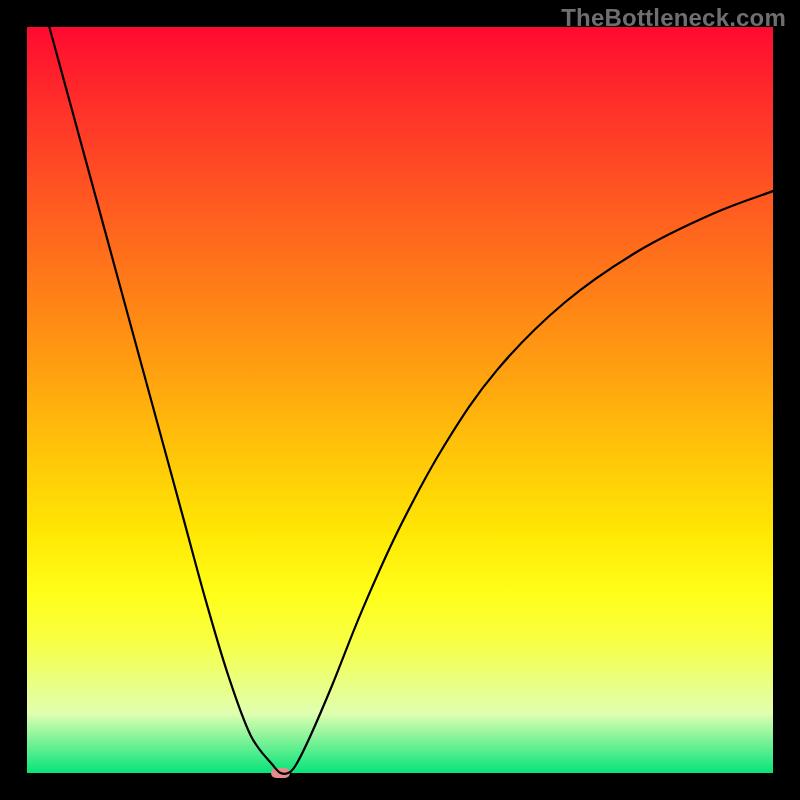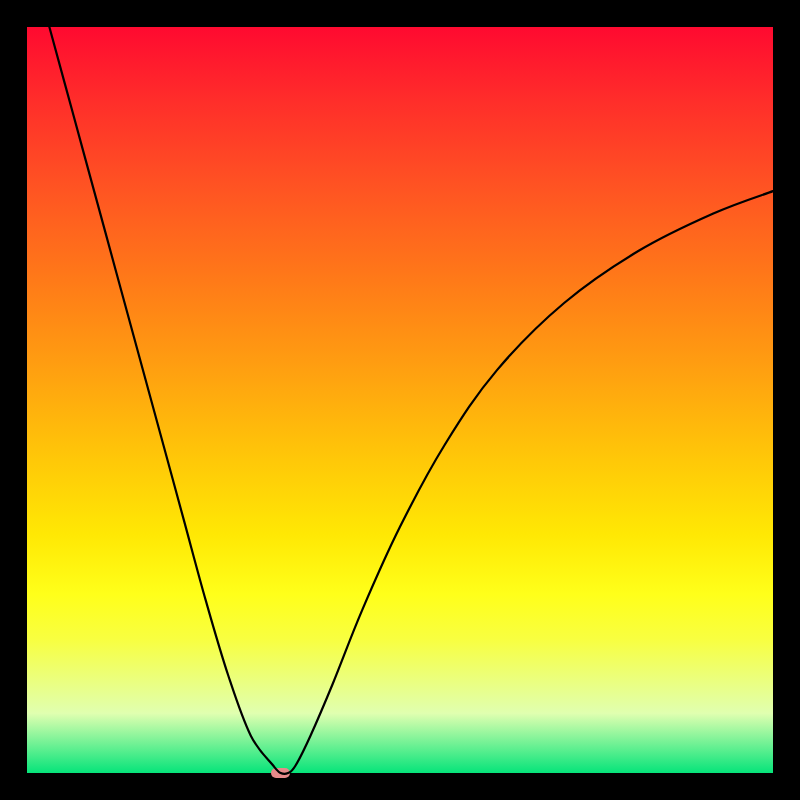--- a/index.html
+++ b/index.html
@@ -64,13 +64,14 @@
 <div class="frame">
   <div class="plot-area">
 
     <div class="marker" style="left: 32.7%; width: 2.6%; height: 1.3%; bottom: -0.65%;"></div>
 
     <svg class="curve" viewBox="0 0 100 100" preserveAspectRatio="none">
       <path d="M 3.00 0.00 C 3.54 1.98, 4.92 7.04, 6.00 11.00 C 7.08 14.96, 7.92 18.04, 9.00 22.00 C 10.08 25.96, 10.92 29.04, 12.00 33.00 C 13.08 36.96, 13.92 40.04, 15.00 44.00 C 16.08 47.96, 16.92 51.04, 18.00 55.00 C 19.08 58.96, 19.92 62.04, 21.00 66.00 C 22.08 69.96, 22.92 73.22, 24.00 77.00 C 25.08 80.78, 25.92 83.76, 27.00 87.00 C 28.08 90.24, 28.92 92.84, 30.00 95.00 C 31.08 97.16, 32.28 98.10, 33.00 99.00 C 33.72 99.90, 33.64 99.82, 34.00 100.00 C 34.36 100.18, 34.64 100.18, 35.00 100.00 C 35.36 99.82, 35.46 99.90, 36.00 99.00 C 36.54 98.10, 37.10 96.98, 38.00 95.00 C 38.90 93.02, 39.74 91.06, 41.00 88.00 C 42.26 84.94, 43.38 81.78, 45.00 78.00 C 46.62 74.22, 48.02 70.96, 50.00 67.00 C 51.98 63.04, 53.66 59.78, 56.00 56.00 C 58.34 52.22, 60.12 49.42, 63.00 46.00 C 65.88 42.58, 68.58 39.88, 72.00 37.00 C 75.42 34.12, 78.40 32.16, 82.00 30.00 C 85.60 27.84, 88.76 26.44, 92.00 25.00 C 95.24 23.56, 98.56 22.54, 100.00 22.00"></path>
     </svg>
 
   </div>
+  <div class="watermark">TheBottleneck.com</div>
 </div>
 
 </body></html>

